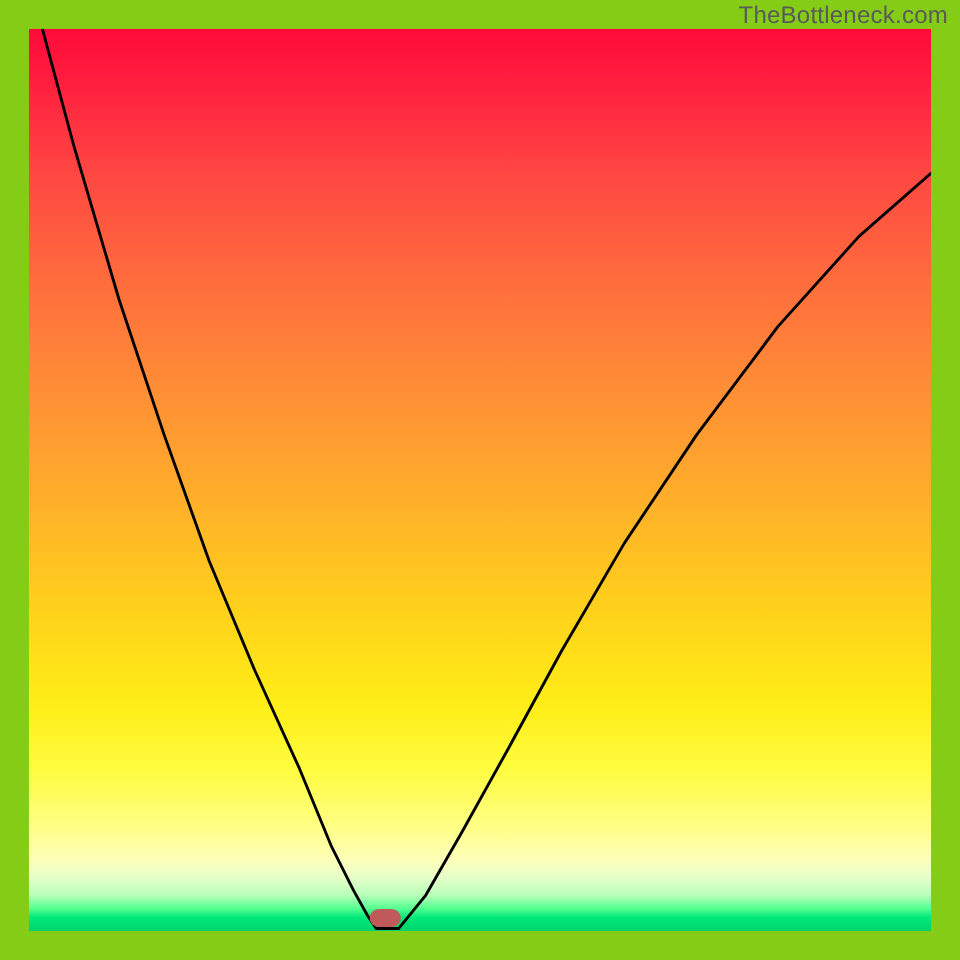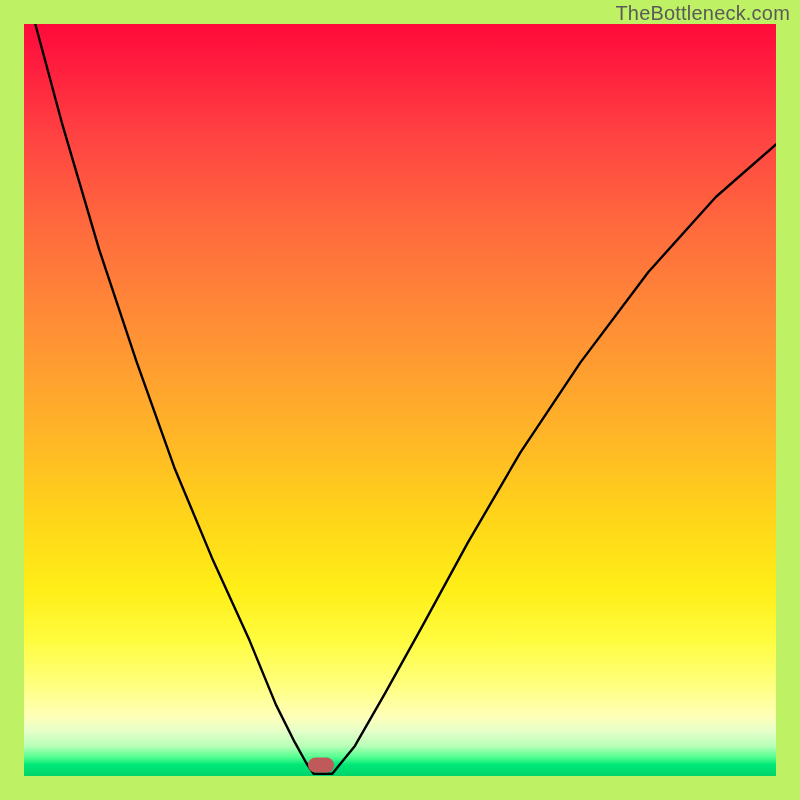--- a/index.html
+++ b/index.html
@@ -7,21 +7,21 @@
     padding: 0;
     width: 800px;
     height: 800px;
     overflow: hidden;
     background: #000;
     font-family: Arial, Helvetica, sans-serif;
   }
   .frame {
     position: absolute;
     inset: 0;
-    background: #bef264;
+    background: #84cc16;
   }
   .plot-area {
     position: absolute;
     left: 24px;
     top: 24px;
     width: 752px;
     height: 752px;
     overflow: hidden;
   }
   .gradient-bg {

